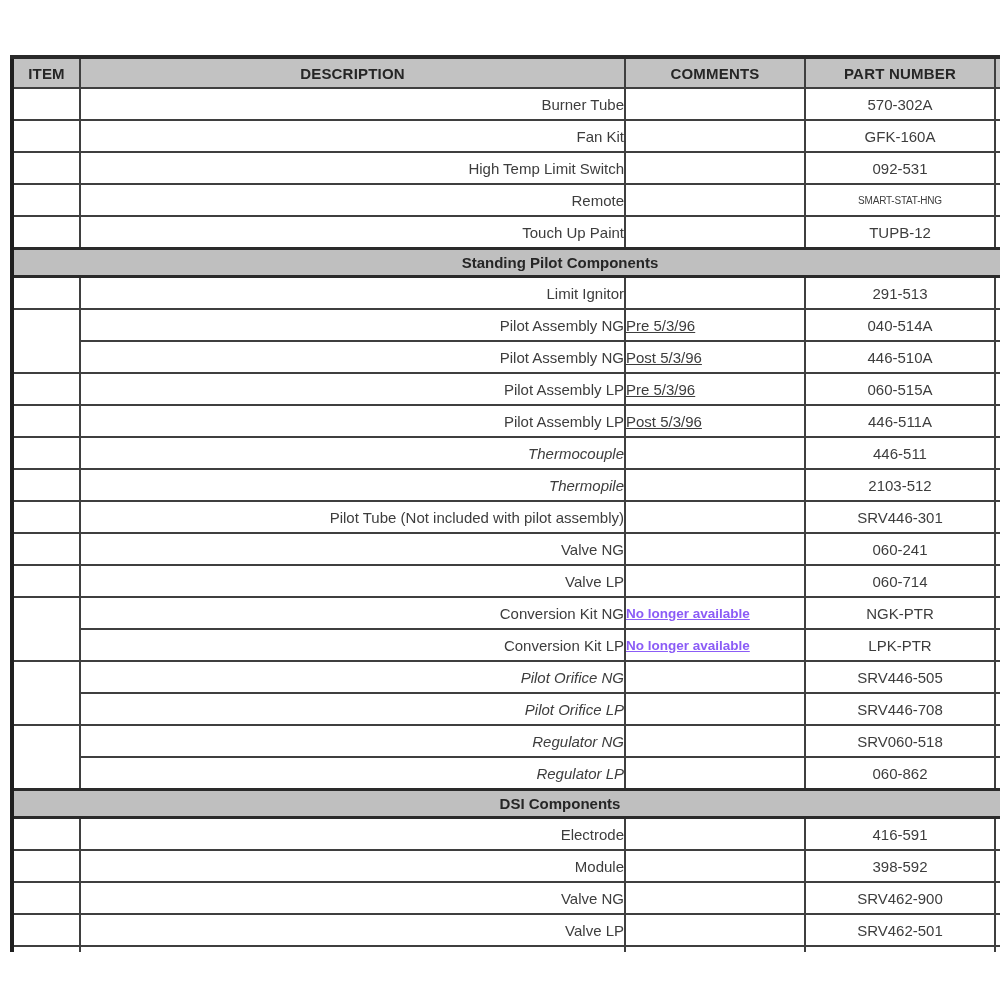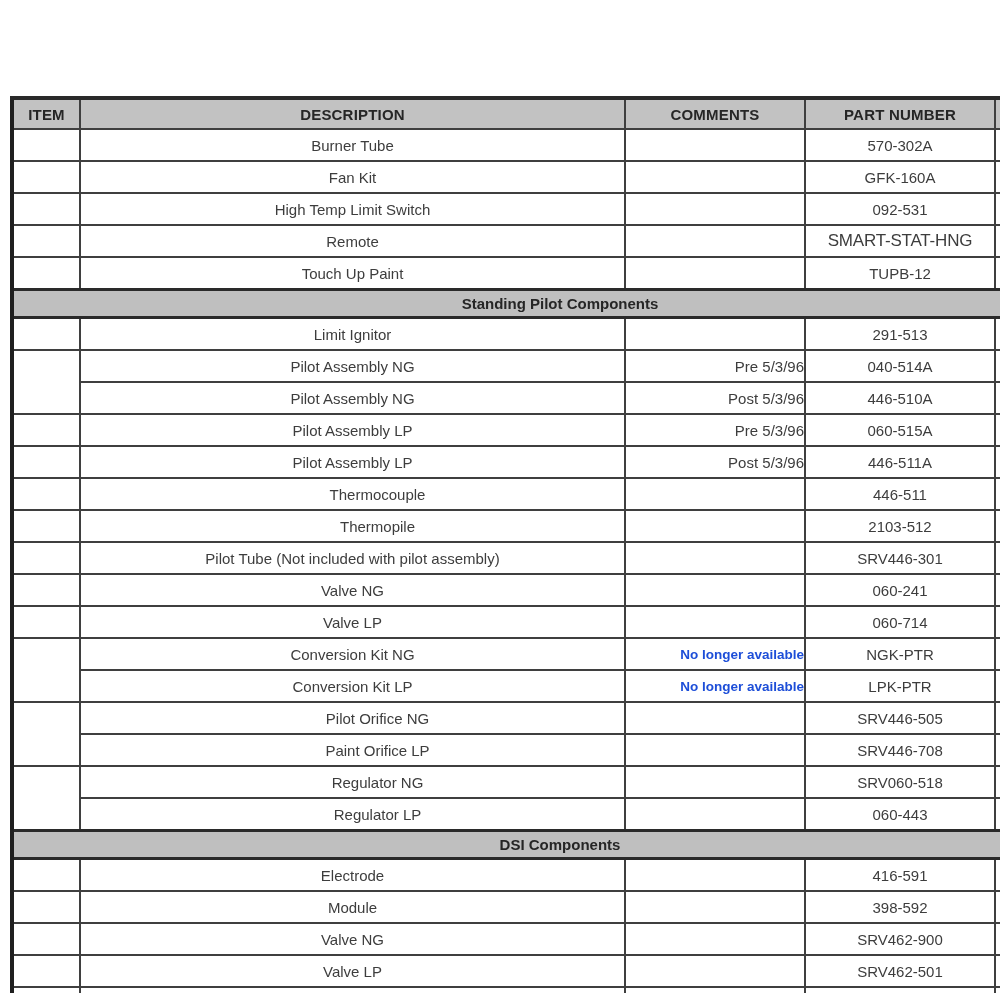--- a/index.html
+++ b/index.html
@@ -11,21 +11,20 @@
     overflow: hidden;
     font-family: "Liberation Sans", "DejaVu Sans", sans-serif;
   }
   #table-clip {
     position: absolute;
     left: 10px;
     top: 55px;
     width: 990px;   
     height: 897px;  
     overflow: hidden;
-    margin-top: 41px;
   }
   table.parts {
     border-collapse: collapse;
     table-layout: fixed;
     width: 1095px;
     border-top: 4px solid #2a2a2a;
     border-left: 4px solid #1f1f1f;
     border-bottom: 3px solid #2a2a2a;
   }
   table.parts td, table.parts th {
@@ -51,26 +50,26 @@
     font-size: 15px;
     font-weight: bold;
     color: #262626;
     text-align: center;
     border-top: 3px solid #2a2a2a;
     border-bottom: 3px solid #2a2a2a;
   }
   
   tr.row td { height: 30px; font-size: 15px; color: #3d3d3d; background: #ffffff; }
   td.c-item  { }
-  td.c-desc  { padding-left: 14px; text-align: center; }
-  td.c-desc.indent { padding-left: 50px; }
-  td.c-com   { text-align: right; }
-  td.c-com.bold { font-weight: bold; font-size: 13.5px; color: #1d4ed8; }
+  td.c-desc  { padding-left: 14px; text-align: right; }
+  td.c-desc.indent { padding-left: 50px; font-style: italic; }
+  td.c-com   { text-align: left; text-decoration: underline; }
+  td.c-com.bold { font-weight: bold; font-size: 13.5px; color: #8b5cf6; }
   td.c-part  { padding-left: 14px; text-align: center; }
-  td.c-part.condensed { font-size: 17px; letter-spacing: -0.2px; }
+  td.c-part.condensed { font-size: 10px; letter-spacing: -0.2px; }
   td.c-extra { background: #ffffff; }
   tr.partial td { height: 12px; }
 </style>
 </head>
 <body>
 
 <div id="table-clip">
   <table class="parts">
     <colgroup>
       <col style="width:68px">
@@ -212,36 +211,36 @@
       <td class="c-extra"></td>
     </tr>
     <tr class="row">
       <td class="c-item" rowspan="2"></td>
       <td class="c-desc indent">Pilot Orifice NG</td>
       <td class="c-com"></td>
       <td class="c-part">SRV446-505</td>
       <td class="c-extra"></td>
     </tr>
     <tr class="row">
-      <td class="c-desc indent">Paint Orifice LP</td>
+      <td class="c-desc indent">Pilot Orifice LP</td>
       <td class="c-com"></td>
       <td class="c-part">SRV446-708</td>
       <td class="c-extra"></td>
     </tr>
     <tr class="row">
       <td class="c-item" rowspan="2"></td>
       <td class="c-desc indent">Regulator NG</td>
       <td class="c-com"></td>
       <td class="c-part">SRV060-518</td>
       <td class="c-extra"></td>
     </tr>
     <tr class="row">
       <td class="c-desc indent">Regulator LP</td>
       <td class="c-com"></td>
-      <td class="c-part">060-443</td>
+      <td class="c-part">060-862</td>
       <td class="c-extra"></td>
     </tr>
 
     <tr class="section">
       <td colspan="5">DSI Components</td>
     </tr>
 
     <tr class="row">
       <td class="c-item"></td>
       <td class="c-desc">Electrode</td>

